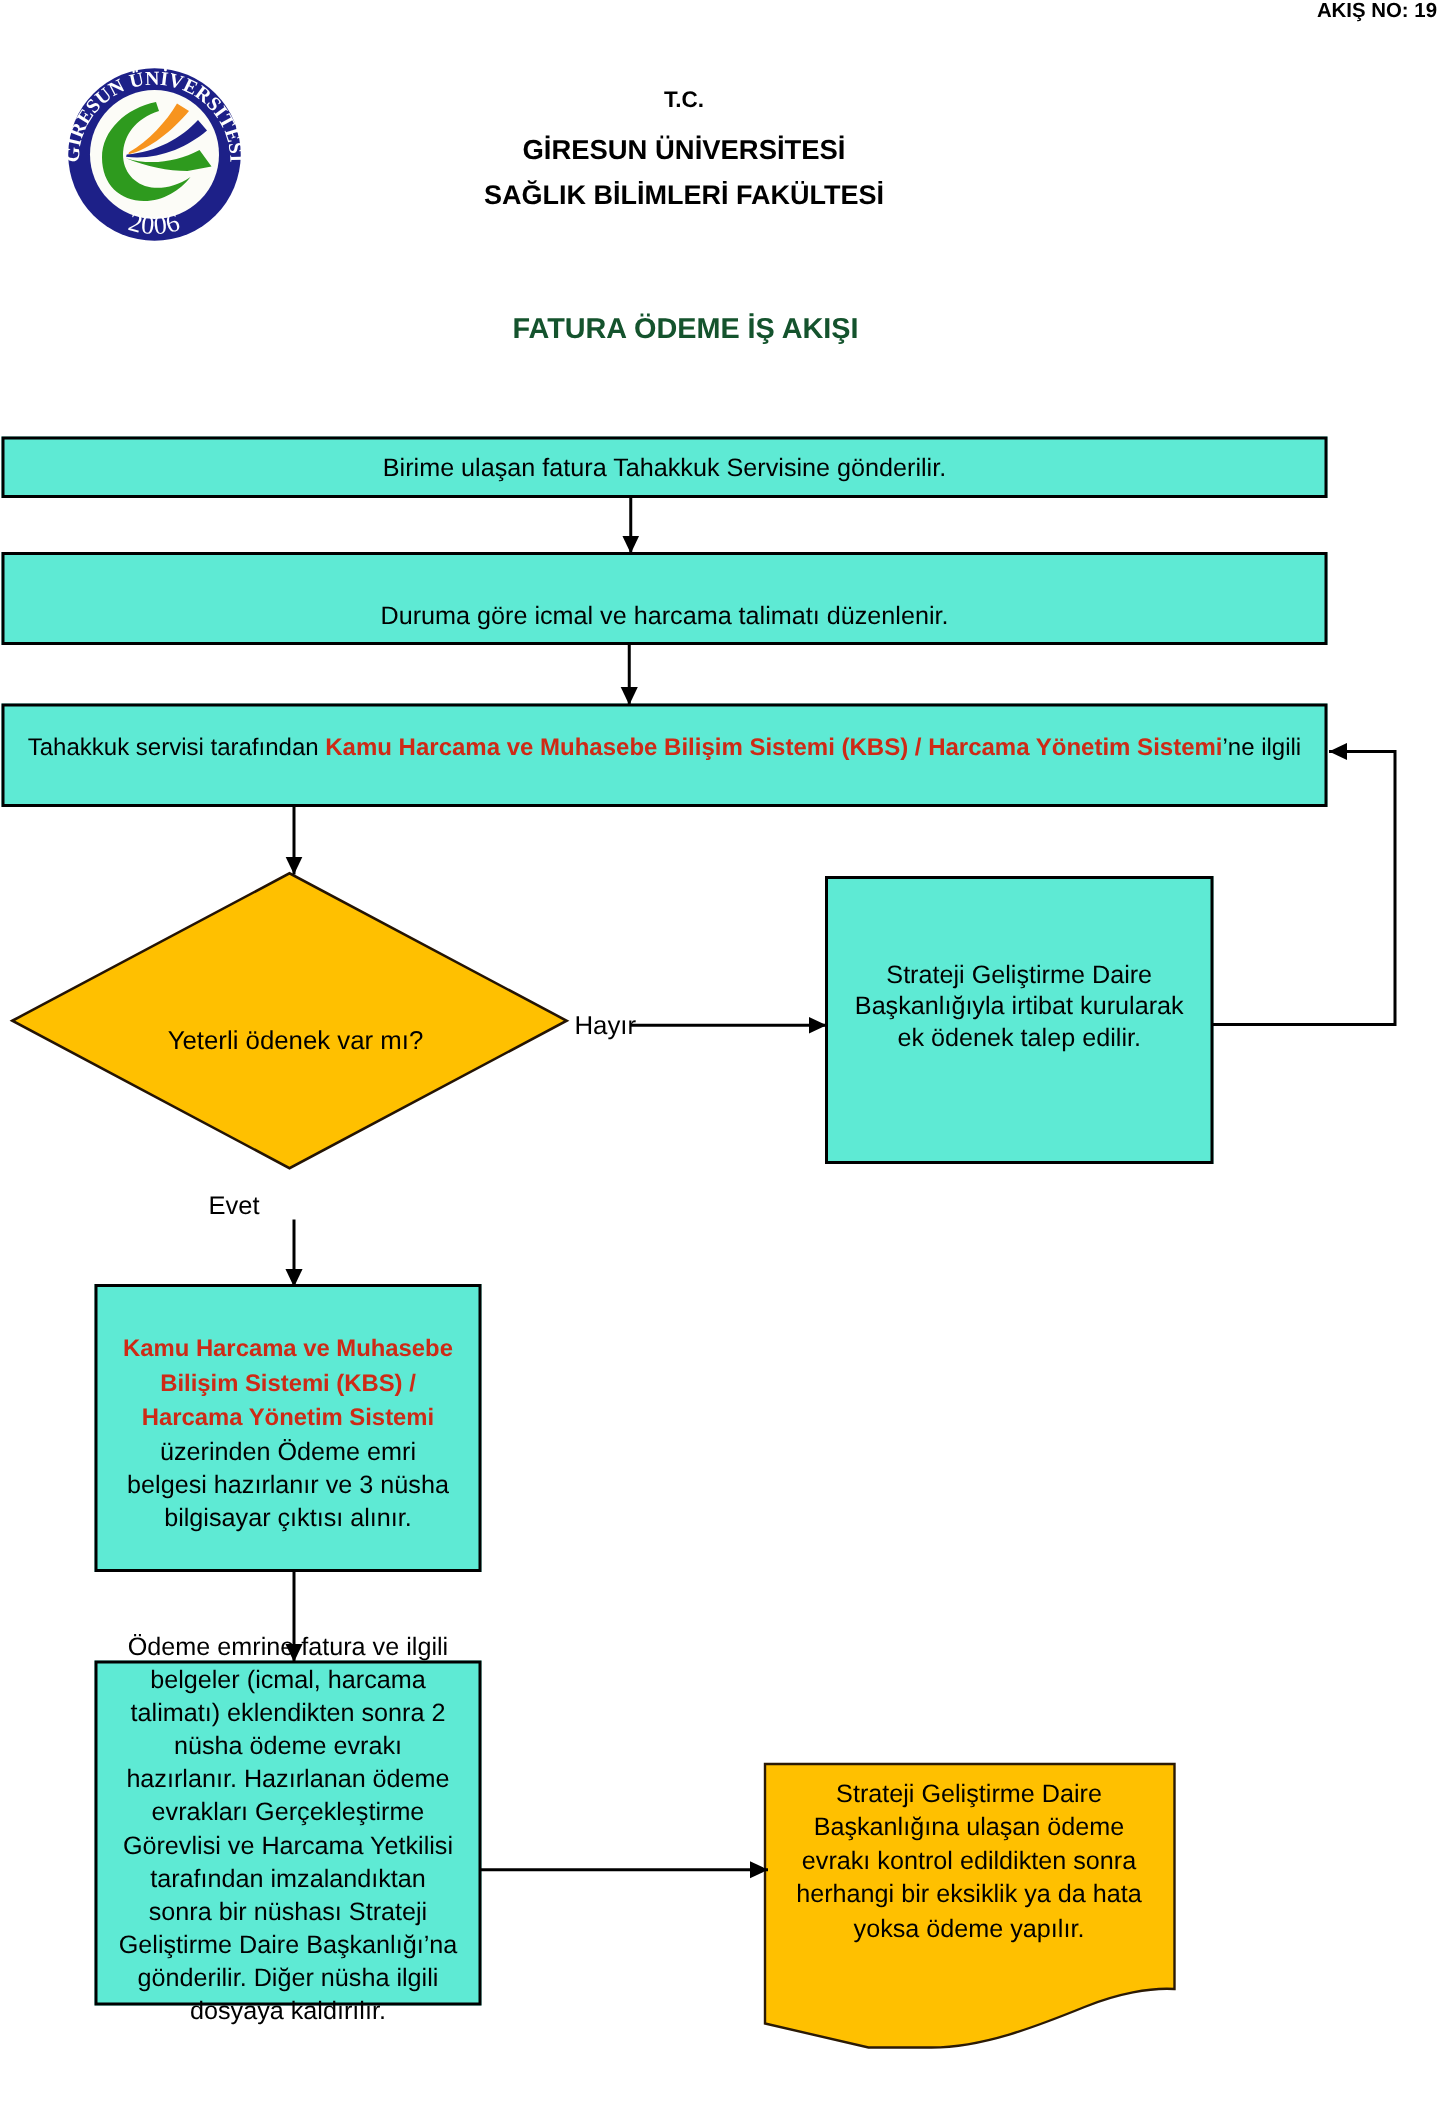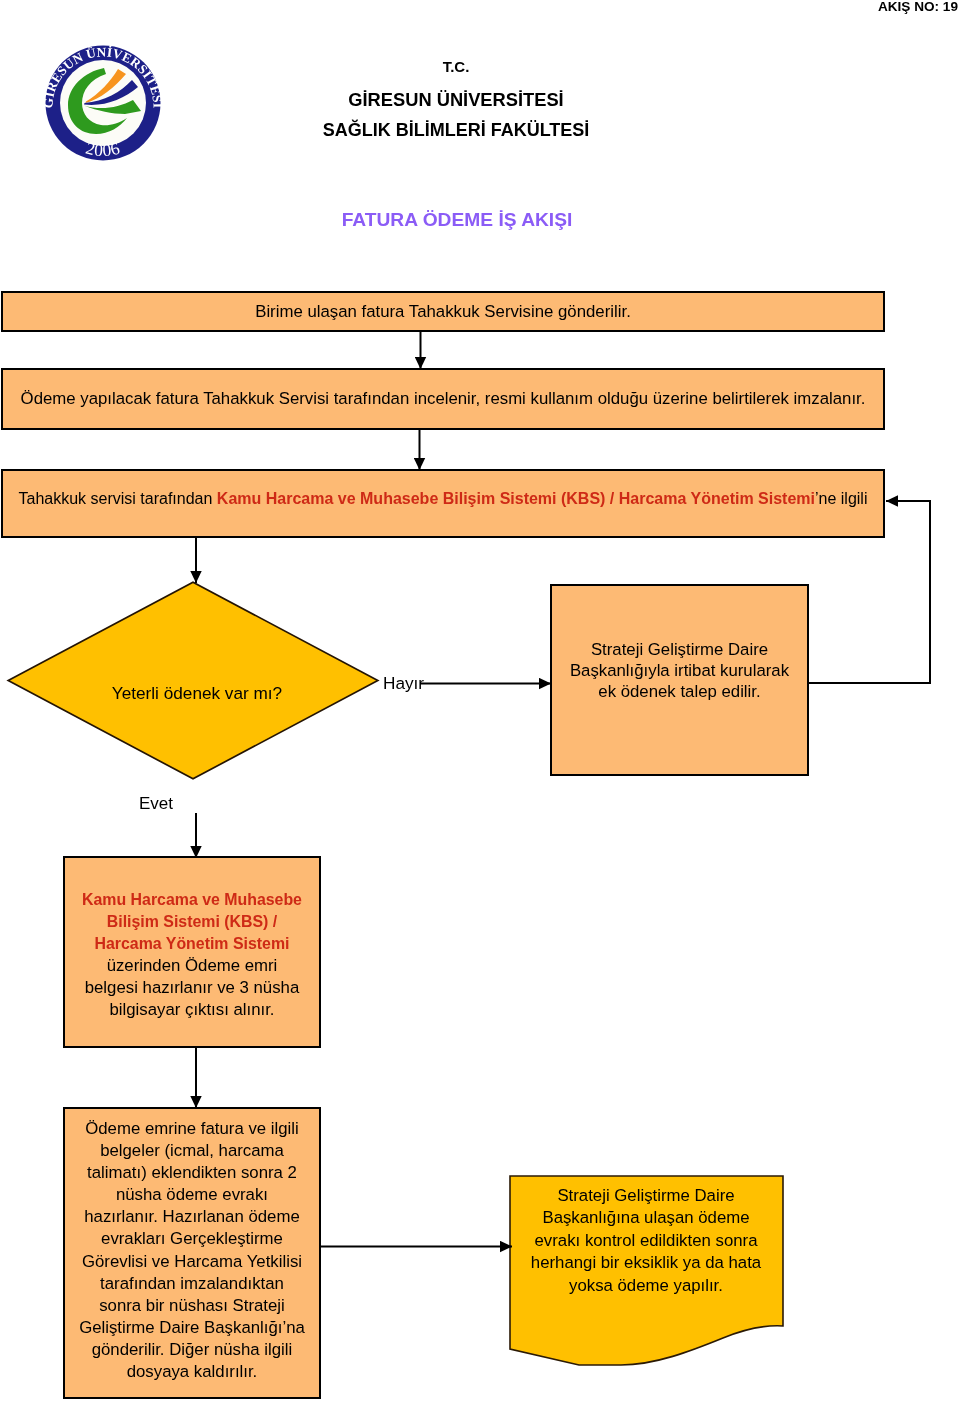--- a/index.html
+++ b/index.html
@@ -13,33 +13,33 @@
   svg{position:absolute;overflow:visible;}
 
   .flow-no{position:absolute; right:2px; top:-1px; font-size:13.6px; font-weight:bold;}
   .logo{position:absolute; left:44px; top:44px; width:118px; height:118px;}
 
   .hdr{position:absolute; left:0; width:912px; text-align:center; font-weight:bold;}
   .h1{top:58px; font-size:15px;}
   .h2{top:89px; font-size:18.3px;}
   .h3{top:120px; font-size:18px;}
   .doc-title{position:absolute; left:0; width:914px; text-align:center;
-             top:209px; font-size:19.2px; font-weight:bold; color:#8b5cf6;}
+             top:209px; font-size:19.2px; font-weight:bold; color:#14532d;}
 
   .box{position:absolute; box-sizing:border-box; display:flex;
        align-items:center; justify-content:center; text-align:center;
-       background:#fdba74; border:2px solid #000; font-size:16.8px; line-height:19px;}
+       background:#5eead4; border:2px solid #000; font-size:16.8px; line-height:19px;}
 
   .b1{left:1px;  top:291px; width:884px; height:41px; padding:0 6px;}
   .b2{left:1px;  top:368px; width:884px; height:62px; padding:0 10px 0px; line-height:24px; white-space:nowrap;}
   .b3{left:1px;  top:469px; width:884px; height:69px; padding:0 4px 9px; line-height:20px; white-space:nowrap; font-size:16.0px;text-align:center;}
 
   .b4{left:550px; top:584px; width:259px; height:192px; padding:0 8px 19px; line-height:21.3px;}
   .b5{left:63px;  top:856px; width:258px; height:192px; padding:6px 6px 0; line-height:22px;}
-  .b6{left:63px;  top:1107px; width:258px; height:292px; padding:0 2px 5px; line-height:22.1px;}
+  .b6{left:63px;  top:1107px; width:258px; height:230px; padding:0 2px 5px; line-height:22.1px;}
   .b7{left:511px; top:1177px; width:270px; height:150px; padding:0 4px 22px;
       background:transparent; border:none; line-height:22.4px;}
 
   .connectors{left:0; top:0;}
   .diamond{left:7px; top:581px;}
   .docshape{left:509px; top:1175px;}
   .diamond-label{position:absolute; left:13px; top:683px; width:368px;
                  text-align:center; font-size:17.2px;}
   .lbl-evet{position:absolute; left:139px; top:794px; width:120px; text-align:left; font-size:17px;}
   .lbl-hayir{position:absolute; left:383px; top:673px; font-size:17.2px;}
@@ -86,21 +86,21 @@
 <div class="hdr h1">T.C.</div>
 <div class="hdr h2">GİRESUN ÜNİVERSİTESİ</div>
 <div class="hdr h3">SAĞLIK BİLİMLERİ FAKÜLTESİ</div>
 <div class="doc-title">FATURA ÖDEME İŞ AKIŞI</div>
 
 <div class="box b1">
   <span>Birime ulaşan fatura Tahakkuk Servisine gönderilir.</span>
 </div>
 
 <div class="box b2">
-  <span><span>Ödeme yapılacak fatura Tahakkuk Servisi tarafından incelenir, resmi kullanım olduğu üzerine belirtilerek imzalanır.</span><br></span>
+  <span><br><span>Duruma göre icmal ve harcama talimatı düzenlenir.</span></span>
 </div>
 
 <div class="box b3">
   <span><span>Tahakkuk servisi tarafından </span><b class="red">Kamu Harcama ve Muhasebe Bilişim Sistemi (KBS) / Harcama Yönetim Sistemi</b><span>’ne ilgili</span><br></span>
 </div>
 
 <svg class="diamond" width="372" height="200" viewBox="0 0 372 200">
   <polygon points="1.2,99.5 186,1.2 370.8,99.5 186,197.8" fill="#FFC000" stroke="#241404" stroke-width="1.7"></polygon>
 </svg>
 <div class="diamond-label">Yeterli ödenek var mı?</div>

